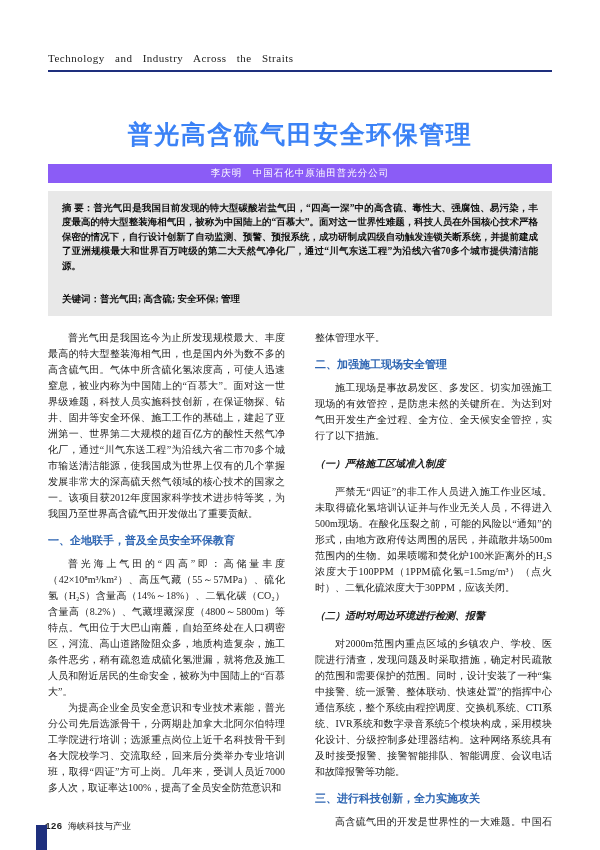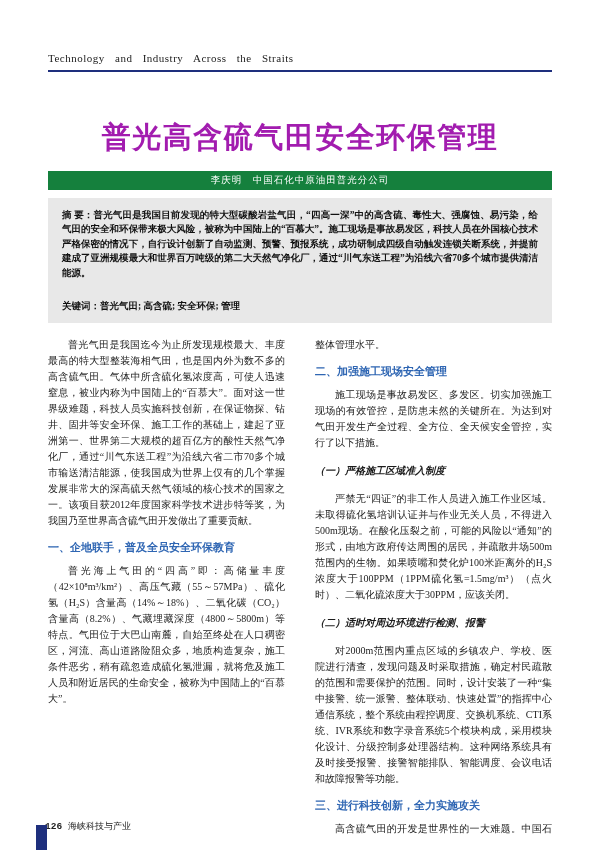--- a/index.html
+++ b/index.html
@@ -19,28 +19,28 @@
     font-size:11px;
     color:#1b1b1b;
     word-spacing:7px;
     letter-spacing:0.5px;
     margin-bottom:6px;
   }
   .header-rule { border-top:2.5px solid #1e2f7d; }
   .title {
     margin:46px 0 13px 0;
     text-align:center;
-    font-size:29px;
+    font-size:25px;
     font-weight:700;
     letter-spacing:1.5px;
     font-family:"Liberation Sans", sans-serif;
-    color:#a21caf;
+    color:#3b82f6;
   }
   .byline {
-    background:#15803d;
+    background:#8b5cf6;
     color:#ffffff;
     text-align:center;
     font-size:9.5px;
     padding:3px 0;
     font-family:"Liberation Sans", sans-serif;
     letter-spacing:1px;
   }
   .abstract {
     background:#e8e8e8;
     margin-top:8px;
@@ -100,29 +100,30 @@
 <div class="page">
 
   <div class="journal-en">Technology and Industry Across the Straits</div>
   <div class="header-rule"></div>
 
   <h1 class="title">普光高含硫气田安全环保管理</h1>
 
   <div class="byline">李庆明　中国石化中原油田普光分公司</div>
 
   <div class="abstract">
-    <div><span class="lbl">摘  要：</span><span>普光气田是我国目前发现的特大型碳酸岩盐气田，“四高一深”中的高含硫、毒性大、强腐蚀、易污染，给气田的安全和环保带来极大风险，被称为中国陆上的“百慕大”。施工现场是事故易发区，科技人员在外国核心技术严格保密的情况下，自行设计创新了自动监测、预警、预报系统，成功研制成四级自动触发连锁关断系统，并提前建成了亚洲规模最大和世界百万吨级的第二大天然气净化厂，通过“川气东送工程”为沿线六省70多个城市提供清洁能源。</span></div>
+    <div><span class="lbl">摘  要：</span><span>普光气田是我国目前发现的特大型碳酸岩盐气田，“四高一深”中的高含硫、毒性大、强腐蚀、易污染，丰度最高的特大型整装海相气田，被称为中国陆上的“百慕大”。面对这一世界性难题，科技人员在外国核心技术严格保密的情况下，自行设计创新了自动监测、预警、预报系统，成功研制成四级自动触发连锁关断系统，并提前建成了亚洲规模最大和世界百万吨级的第二大天然气净化厂，通过“川气东送工程”为沿线六省70多个城市提供清洁能源。</span></div>
     <div class="kw-line"><span class="lbl">关键词：</span><span>普光气田; 高含硫; 安全环保; 管理</span></div>
   </div>
 
   <div class="columns">
     <div class="col">
       <p>普光气田是我国迄今为止所发现规模最大、丰度最高的特大型整装海相气田，也是国内外为数不多的高含硫气田。气体中所含硫化氢浓度高，可使人迅速窒息，被业内称为中国陆上的“百慕大”。面对这一世界级难题，科技人员实施科技创新，在保证物探、钻井、固井等安全环保、施工工作的基础上，建起了亚洲第一、世界第二大规模的超百亿方的酸性天然气净化厂，通过“川气东送工程”为沿线六省二市70多个城市输送清洁能源，使我国成为世界上仅有的几个掌握发展非常大的深高硫天然气领域的核心技术的国家之一。该项目获2012年度国家科学技术进步特等奖，为我国乃至世界高含硫气田开发做出了重要贡献。</p>
       <div class="sec-heading">一、企地联手，普及全员安全环保教育</div>
       <p>普光海上气田的“四高”即：高储量丰度（42×10⁸m³/km²）、高压气藏（55～57MPa）、硫化氢（H₂S）含量高（14%～18%）、二氧化碳（CO₂）含量高（8.2%）、气藏埋藏深度（4800～5800m）等特点。气田位于大巴山南麓，自始至终处在人口稠密区，河流、高山道路险阻众多，地质构造复杂，施工条件恶劣，稍有疏忽造成硫化氢泄漏，就将危及施工人员和附近居民的生命安全，被称为中国陆上的“百慕大”。</p>
+      <p>为提高企业全员安全意识和专业技术素能，普光分公司先后选派骨干，分两期赴加拿大北阿尔伯特理工学院进行培训；选派重点岗位上近千名科技骨干到各大院校学习、交流取经，回来后分类举办专业培训班，取得“四证”方可上岗。几年来，受训人员近7000多人次，取证率达100%，提高了全员安全防范意识和</p>
     </div>
     <div class="col">
       <p class="noindent">整体管理水平。</p>
       <div class="sec-heading">二、加强施工现场安全管理</div>
       <p>施工现场是事故易发区、多发区。切实加强施工现场的有效管控，是防患未然的关键所在。为达到对气田开发生产全过程、全方位、全天候安全管控，实行了以下措施。</p>
       <div class="sub-heading">（一）严格施工区域准入制度</div>
       <p>严禁无“四证”的非工作人员进入施工作业区域。未取得硫化氢培训认证并与作业无关人员，不得进入500m现场。在酸化压裂之前，可能的风险以“通知”的形式，由地方政府传达周围的居民，并疏散井场500m范围内的生物。如果喷嘴和焚化炉100米距离外的H₂S浓度大于100PPM（1PPM硫化氢=1.5mg/m³）（点火时）、二氧化硫浓度大于30PPM，应该关闭。</p>
       <div class="sub-heading">（二）适时对周边环境进行检测、报警</div>
       <p>对2000m范围内重点区域的乡镇农户、学校、医院进行清查，发现问题及时采取措施，确定村民疏散的范围和需要保护的范围。同时，设计安装了一种“集中接警、统一派警、整体联动、快速处置”的指挥中心通信系统，整个系统由程控调度、交换机系统、CTI系统、IVR系统和数字录音系统5个模块构成，采用模块化设计、分级控制多处理器结构。这种网络系统具有及时接受报警、接警智能排队、智能调度、会议电话和故障报警等功能。</p>
       <div class="sec-heading">三、进行科技创新，全力实施攻关</div>

